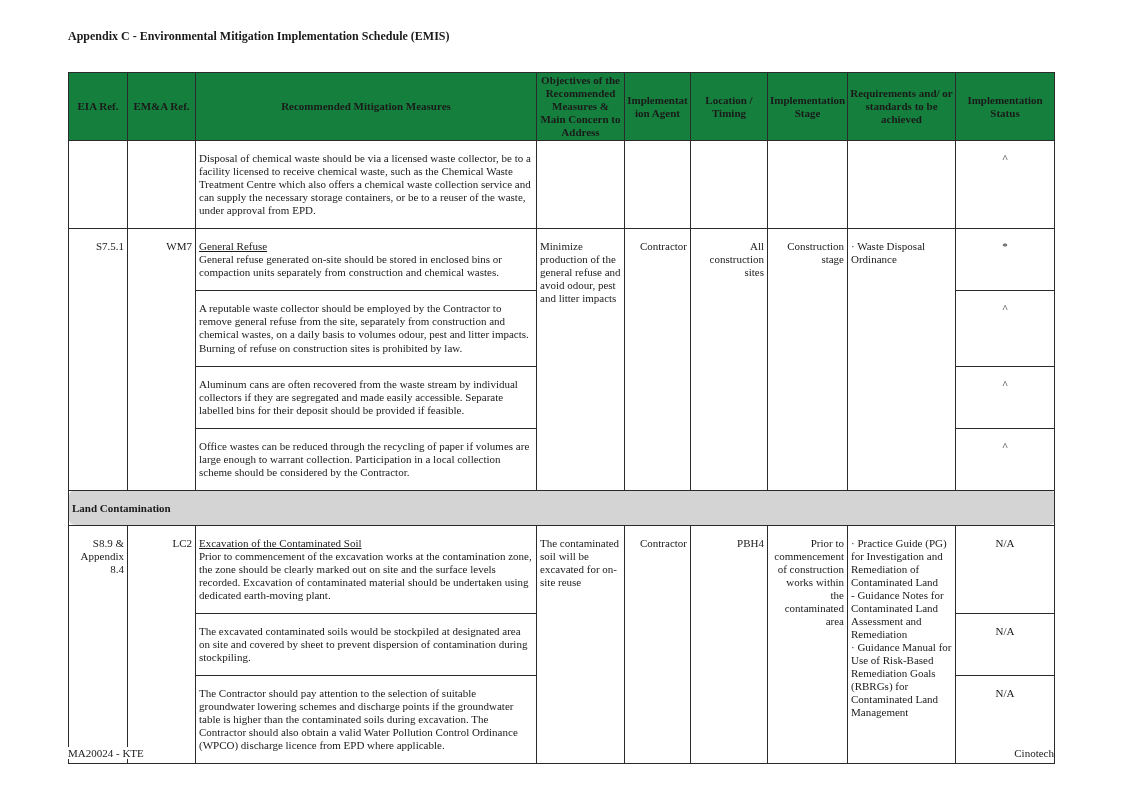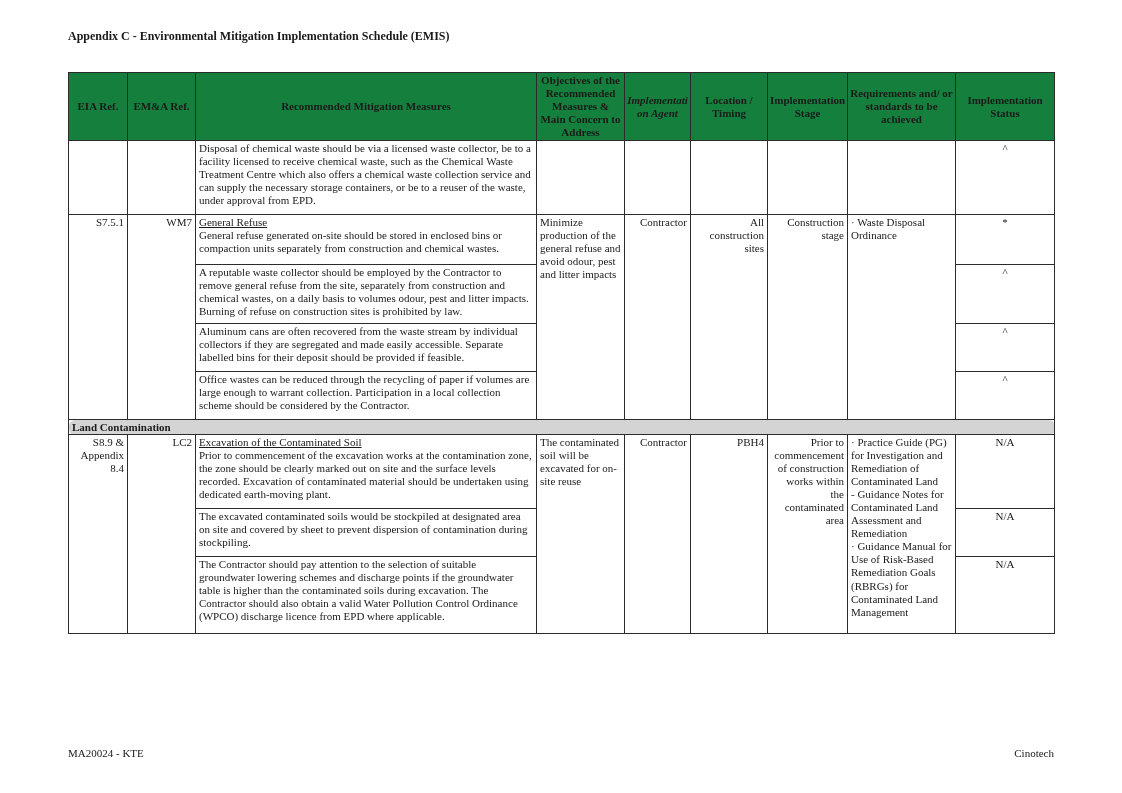--- a/index.html
+++ b/index.html
@@ -18,32 +18,32 @@
   table.emis{
     position:absolute;left:68px;top:72px;
     width:986px;
     border-collapse:collapse;
     table-layout:fixed;
     font-size:11px;line-height:1.185;
   }
   table.emis th, table.emis td{
     border:1px solid #2b2b2b;
     vertical-align:top;
-    padding:1px 3px;
+    padding:11px 3px;
     overflow:hidden;
   }
   table.emis th{
     background:#15803d;
     font-weight:bold;
     text-align:center;
     vertical-align:middle;
     padding:1px 2px;
     margin-left:19px;
   }
-  .th-agent{word-break:break-all;font-style:italic;}
+  .th-agent{word-break:break-all;}
   .c-center{text-align:right;}
   .measure{text-align:left;}
   .m-title{display:block;text-decoration:underline;}
   .status{text-align:center;}
   .section-row td{
     background:#d4d4d4;
     font-weight:bold;
     padding:0 2px;
     line-height:12px;
     border-radius:6px;

